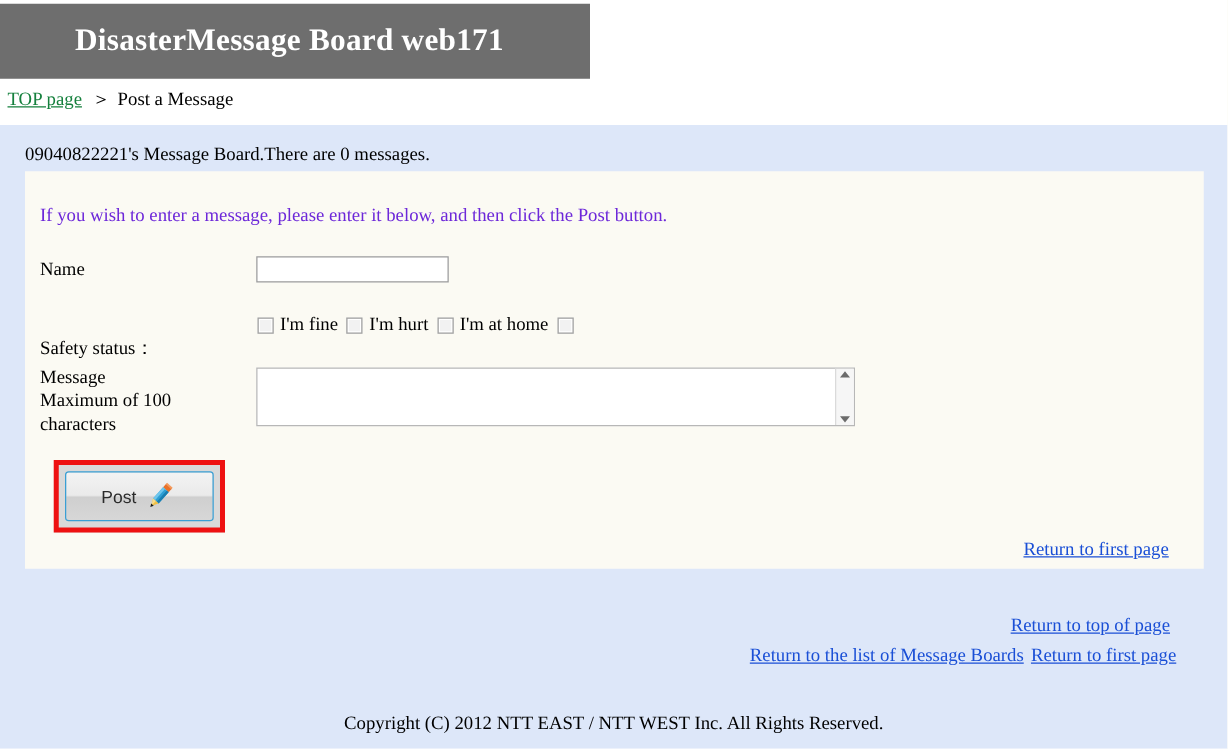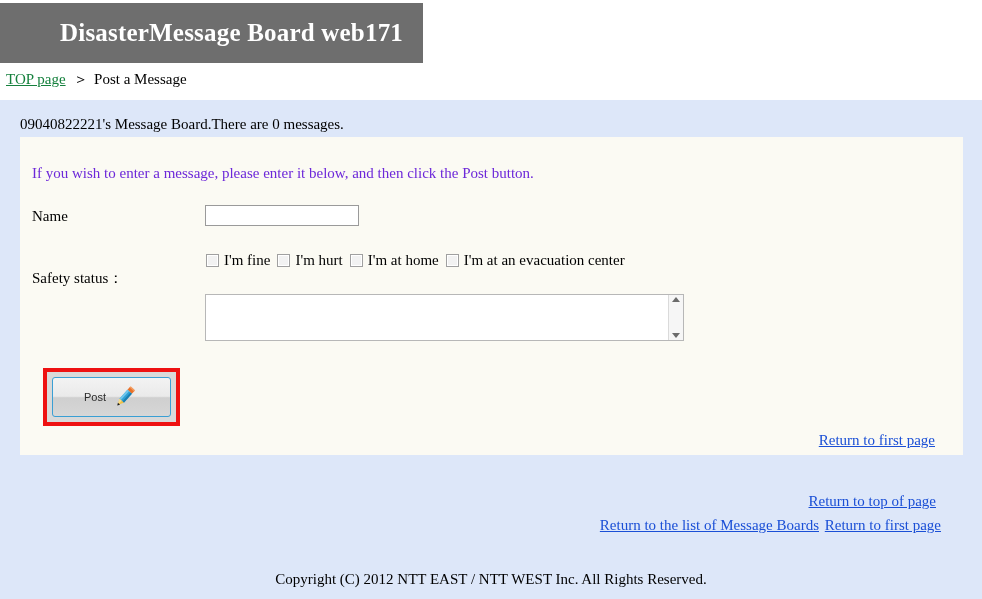--- a/index.html
+++ b/index.html
@@ -16,21 +16,21 @@
     font-size: 15px;
     color: #000000;
     position: relative;
   }
 
   
   .header-banner {
     position: absolute;
     left: 0;
     top: 3px;
-    width: 423px;
+    width: 472px;
     height: 60px;
     background: #6e6e6e;
     display: flex;
     align-items: center;
   }
   .header-title {
     color: #ffffff;
     font-family: "Liberation Serif", "DejaVu Serif", serif;
     font-weight: bold;
     font-size: 25px;
@@ -205,21 +205,21 @@
     border-radius: 3px;
     box-sizing: border-box;
     background: linear-gradient(to bottom, #f3f3f3 0%, #eaeaea 48%, #cfcfcf 52%, #d7d7d7 100%);
     display: flex;
     align-items: center;
     justify-content: center;
     cursor: pointer;
   }
   .post-label {
     font-family: "Liberation Sans", "DejaVu Sans", sans-serif;
-    font-size: 11px;
+    font-size: 14px;
     color: #2b2b2b;
     margin-right: 5px;
   }
   .pencil-icon { display: block; }
 
   
   a.blue-link {
     color: #1a4fd6;
     text-decoration: underline;
     font-size: 15px;
@@ -299,24 +299,28 @@
     <label class="cb-group">
       <span class="cb-box"></span>
       <span class="cb-label">I'm hurt</span>
     </label>
     <label class="cb-group">
       <span class="cb-box"></span>
       <span class="cb-label">I'm at home</span>
     </label>
     <label class="cb-group">
       <span class="cb-box"></span>
-      <span class="cb-label">I'm at an evacuation center</span>
     </label>
   </div>
 
+  <div class="field-label label-message">
+    <div>Message</div>
+    <div>Maximum of 100</div>
+    <div>characters</div>
+  </div>
 
   <div class="message-wrap">
     <textarea class="message-area" placeholder="" style=""></textarea>
     <div class="scrollbar">
       <span class="sb-arrow sb-up"></span>
       <span class="sb-arrow sb-down"></span>
     </div>
   </div>
 
   <div class="post-highlight">

